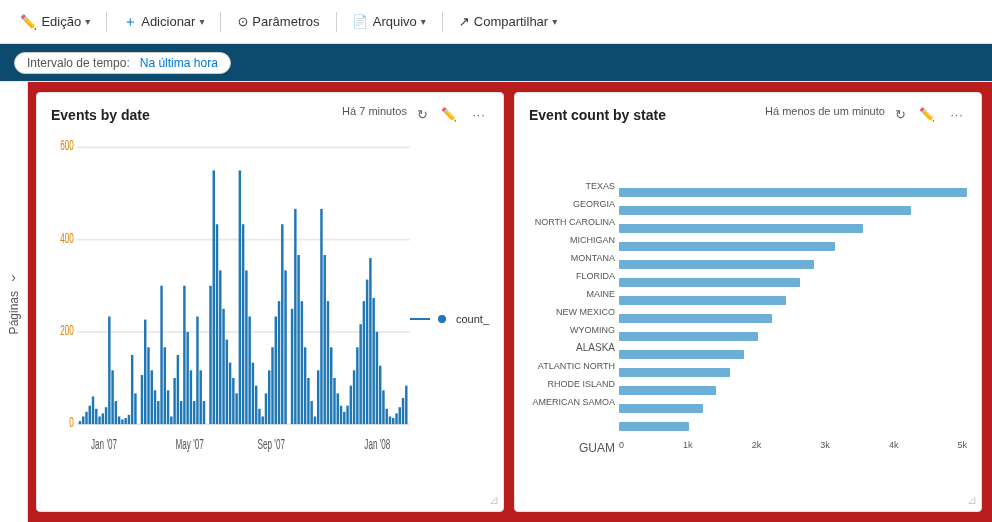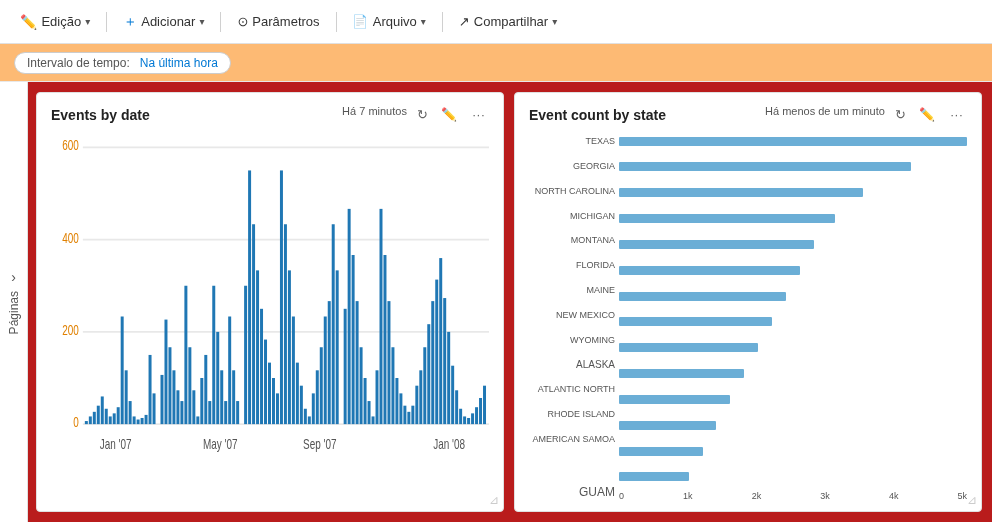--- a/index.html
+++ b/index.html
@@ -14,21 +14,21 @@
     .toolbar-item {
       display: flex; align-items: center; gap: 4px;
       padding: 4px 8px; border-radius: 4px; cursor: pointer;
       font-size: 13px; color: #333;
     }
     .toolbar-item .chevron { font-size: 10px; color: #555; }
     .toolbar-separator { width: 1px; height: 20px; background: #d0d0d0; margin: 0 4px; }
 
     
     .filter-bar {
-      background: #fdba74; border-bottom: 1px solid #e8e8e8;
+      background: #0c4a6e; border-bottom: 1px solid #e8e8e8;
       padding: 8px 14px; height: 38px; display: flex; align-items: center;
     }
     .filter-pill {
       background: #fff; border: 1px solid #ccc; border-radius: 14px;
       padding: 3px 12px; font-size: 12px; cursor: pointer;
     }
     .filter-pill span.label { color: #555; }
     .filter-pill span.value { color: #0078d4; font-weight: 500; }
 
     
@@ -84,21 +84,21 @@
     .chart-legend {
       display: flex; align-items: center; justify-content: center;
       gap: 6px; font-size: 11px; margin-top: 4px;
     }
 
     
     .hbar-chart-container {
       flex: 1; display: flex; flex-direction: column; min-height: 0; overflow: hidden;
     }
     .hbar-chart-inner {
-      flex: 1; display: flex; min-height: 0;
+      flex: 1; display: flex; min-height: 0; align-items: center;
     }
     .hbar-labels {
       display: flex; flex-direction: column; justify-content: space-between;
       text-align: right; font-size: 9px; color: #555; padding-right: 4px;
       min-width: 90px;
     }
     .hbar-bars-area {
       flex: 1; display: flex; flex-direction: column; justify-content: space-between;
       min-width: 0;
     }
@@ -290,20 +290,25 @@
           <rect x="426" y="179" width="3" height="11" fill="#1f77b4"></rect>
           <rect x="430" y="173" width="3" height="17" fill="#1f77b4"></rect>
           <rect x="434" y="165" width="3" height="25" fill="#1f77b4"></rect>
 
           <text x="65" y="206" font-size="10" fill="#555" text-anchor="middle">Jan '07</text>
           <text x="170" y="206" font-size="10" fill="#555" text-anchor="middle">May '07</text>
           <text x="270" y="206" font-size="10" fill="#555" text-anchor="middle">Sep '07</text>
           <text x="400" y="206" font-size="10" fill="#555" text-anchor="middle">Jan '08</text>
         </svg>
 
+        <div class="chart-legend">
+          <span style="display:inline-block;width:20px;height:2px;background:#1f77b4;vertical-align:middle;margin-right:2px;"></span>
+          <span style="display:inline-block;width:8px;height:8px;border-radius:50%;background:#1f77b4;margin-right:4px;vertical-align:middle;"></span>
+          <span style="font-size:11px;color:#333;">count_</span>
+        </div>
       </div>
 
       <div class="resize-handle">⊿</div>
     </div>
 
     <div class="chart-panel">
       <div class="chart-header">
         <span class="chart-title">Event count by state</span>
         <div class="chart-actions">
           <span class="chart-time">Há menos de um minuto</span>

